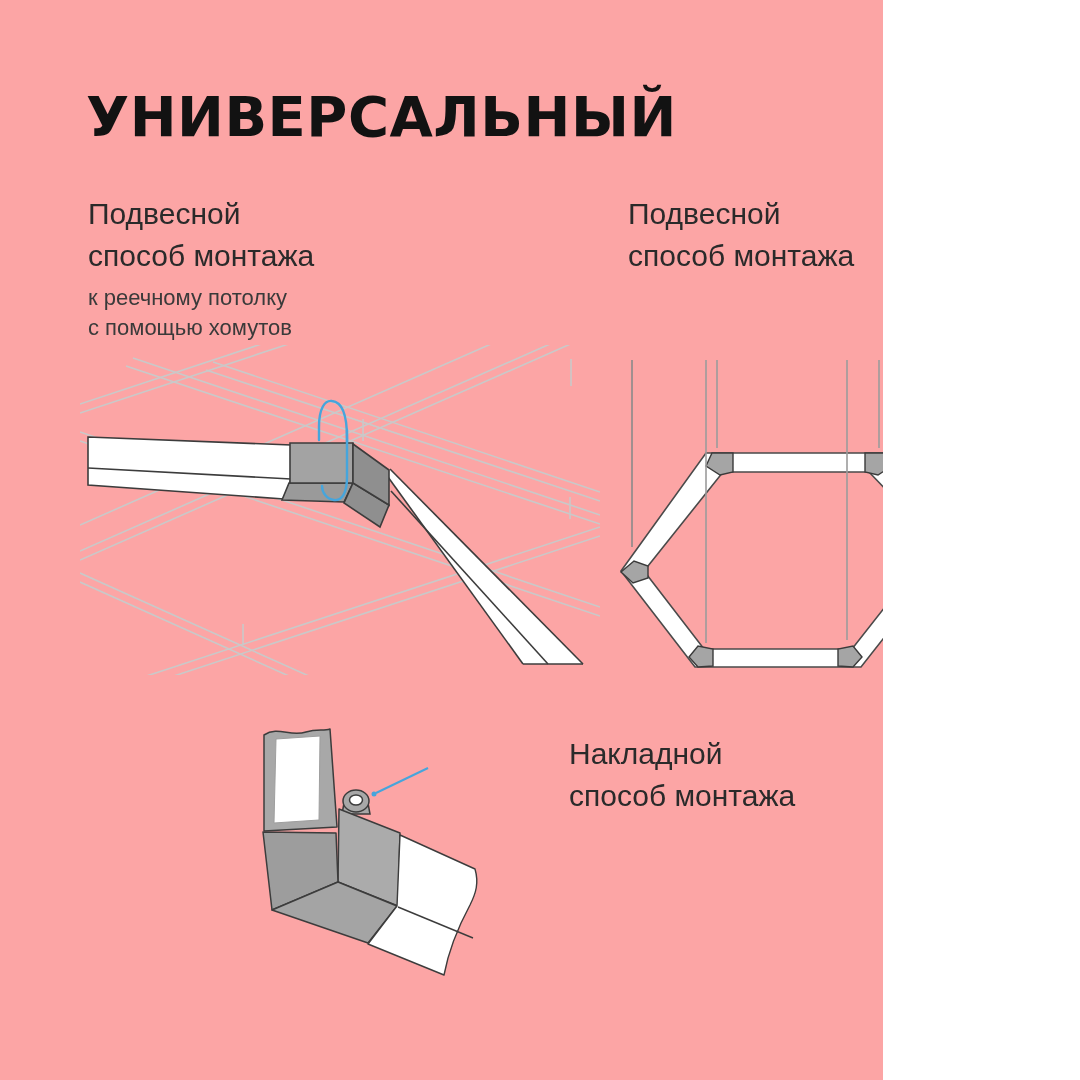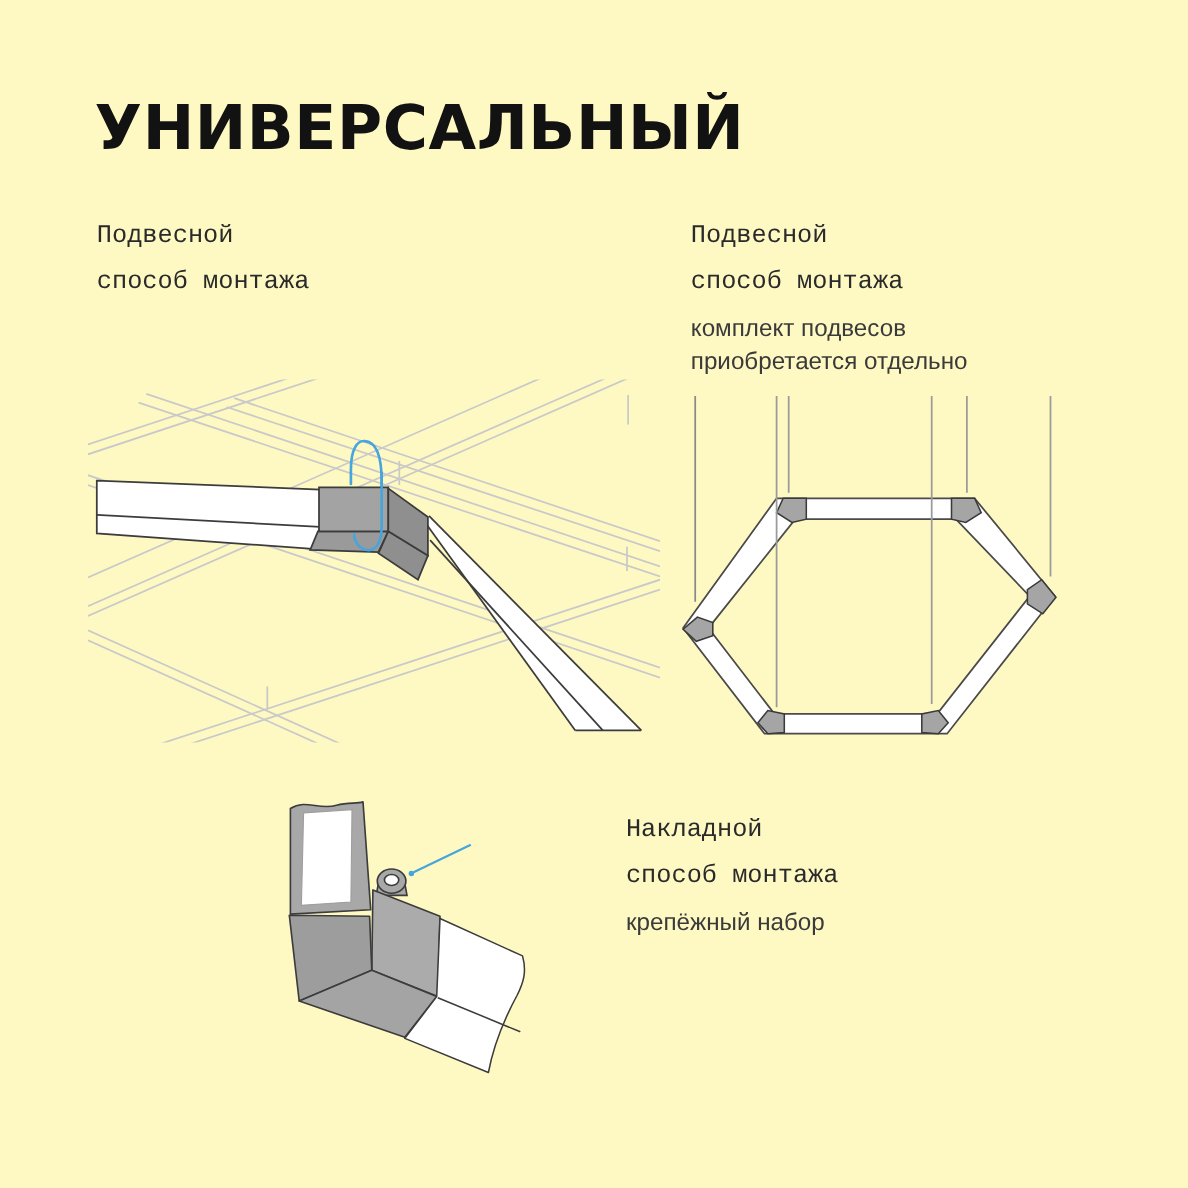--- a/index.html
+++ b/index.html
@@ -1,59 +1,58 @@
 <!DOCTYPE html>
 <html><head>
 <meta charset="utf-8">
 <style>
   html,body{margin:0;padding:0;background:#ffffff;}
-  .canvas{position:relative;width:1080px;height:1080px;background:#fef9c3;overflow:hidden;
+  .canvas{position:relative;width:883px;height:1080px;background:#fca5a5;overflow:hidden;
           font-family:"Liberation Sans",sans-serif;}
   .page-title{position:absolute;left:86px;top:84px;font-family:"DejaVu Sans",sans-serif;
               font-weight:bold;font-size:56px;letter-spacing:0.5px;color:#121212;white-space:nowrap;}
   .text-block{position:absolute;}
-  .heading{font-family:Liberation Mono, monospace;font-size:23px;line-height:42px;color:#2a2a2a;
+  .heading{font-family:Liberation Sans, sans-serif;font-size:30px;line-height:42px;color:#2a2a2a;
            font-weight:normal;white-space:nowrap;}
   .subtext{font-family:"Liberation Sans",sans-serif;font-size:22px;line-height:30px;color:#3a3a3a;
            margin-top:6px;white-space:nowrap;}
   .illu{position:absolute;}
   svg{display:block;overflow:hidden;}
 </style>
 </head>
 <body>
 
 <div class="canvas">
 
   <div class="page-title">УНИВЕРСАЛЬНЫЙ</div>
 
   <div class="text-block" style="left:88px;top:193px;">
     <div class="heading">
       <div>Подвесной</div>
       <div>способ монтажа</div>
     </div>
+    <div class="subtext">
+      <div>к реечному потолку</div>
+      <div>с помощью хомутов</div>
+    </div>
   </div>
 
   <div class="text-block" style="left:628px;top:193px;">
     <div class="heading">
       <div>Подвесной</div>
       <div>способ монтажа</div>
-    </div>
-    <div class="subtext">
-      <div>комплект подвесов</div>
-      <div>приобретается отдельно</div>
     </div>
   </div>
 
   <div class="text-block" style="left:569px;top:733px;">
     <div class="heading">
       <div>Накладной</div>
       <div>способ монтажа</div>
     </div>
     <div class="subtext">
-      <div>крепёжный набор</div>
     </div>
   </div>
 
   <div class="illu" style="left:80px;top:345px;">
     <svg width="520" height="330" viewBox="0 0 520 330">
 
       <g stroke="#c9c9c9" stroke-width="1.6" fill="none">
         <line x1="53" y1="13" x2="520" y2="170"></line>
         <line x1="46" y1="21" x2="520" y2="179"></line>
         <line x1="133" y1="17" x2="520" y2="147"></line>

